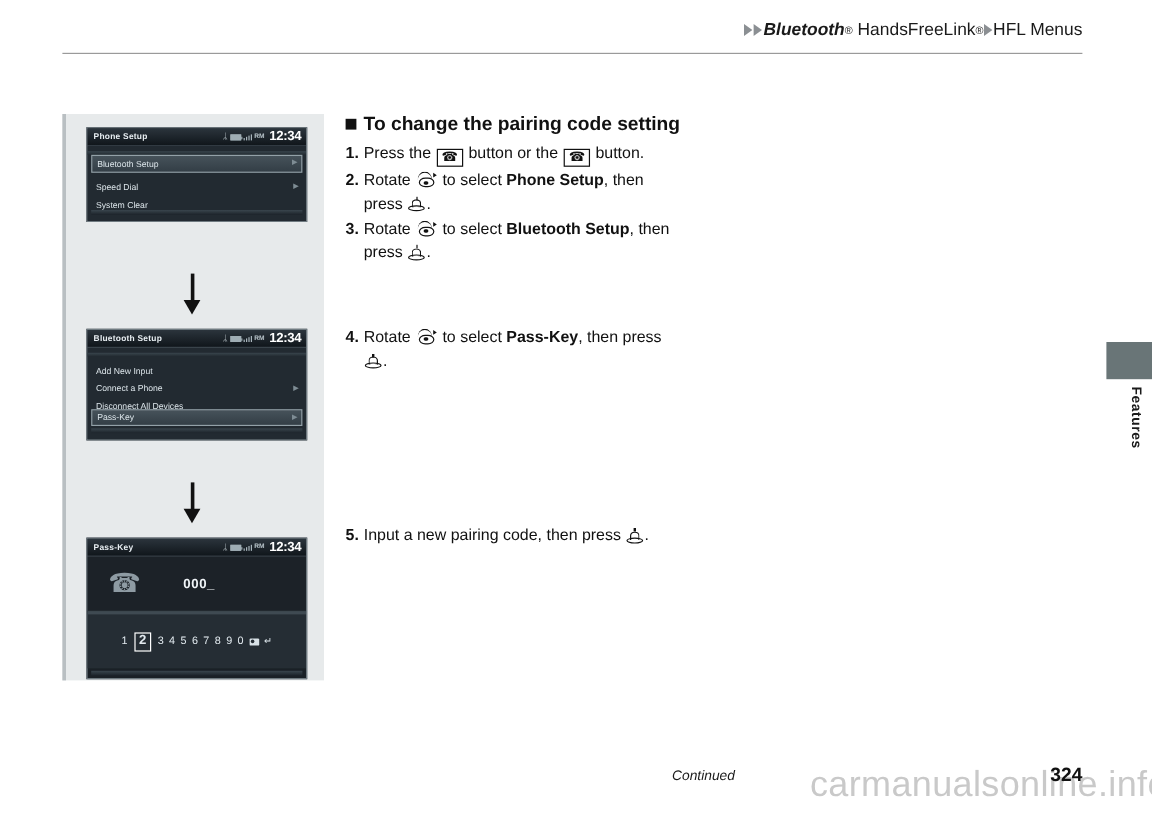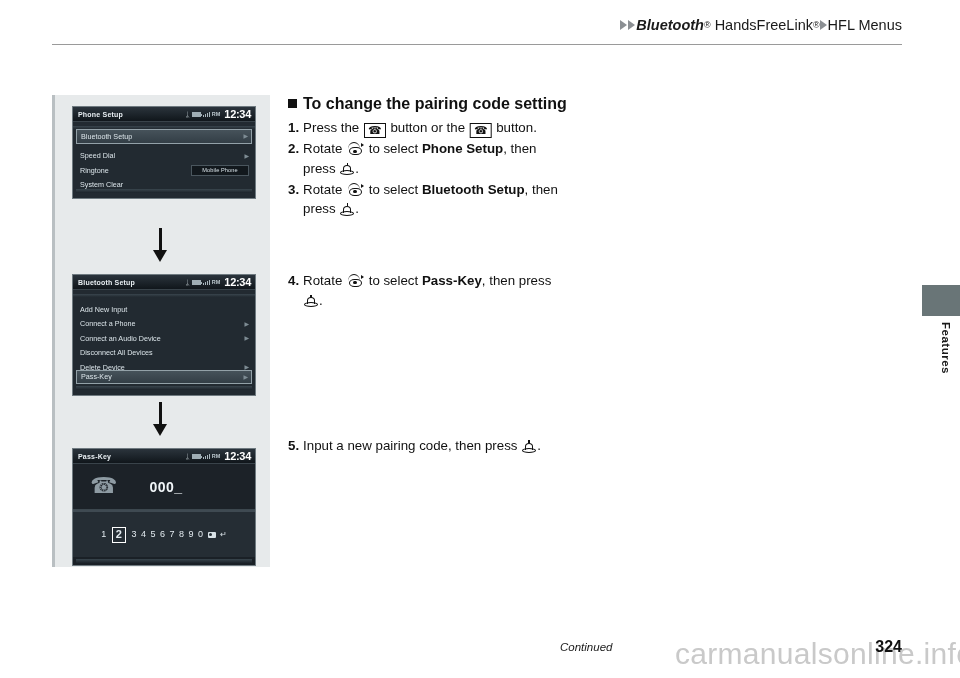--- a/index.html
+++ b/index.html
@@ -207,21 +207,21 @@
     left: 17px;
     top: 11px;
     font-size: 22px;
     color: #8e9ba3;
     line-height: 1;
     transform: scaleX(-1);
   }
   .pk-code {
     width: 100%;
     text-align: center;
-    font-size: 14px;
+    font-size: 11px;
     font-weight: bold;
     color: #f0f5f8;
     letter-spacing: .5px;
     padding-left: 4px;
   }
   .pk-keypad {
     height: 47px;
     background: #252d34;
     display: flex;
     align-items: center;
@@ -473,24 +473,20 @@
       <div class="menu-top-line"></div>
       <div class="row sel">
         <span class="row-label">Bluetooth Setup</span>
         <span class="chev">▶</span>
       </div>
       <div class="row">
         <span class="row-label">Speed Dial</span>
         <span class="chev">▶</span>
       </div>
       <div class="row">
-        <span class="row-label">Ringtone</span>
-        <span class="valbox">Mobile Phone</span>
-      </div>
-      <div class="row">
         <span class="row-label">System Clear</span>
       </div>
       <div class="menu-bottom-line"></div>
     </div>
   </div>
 
   <div class="down-arrow arrow-1">
     <span class="shaft"></span>
       <span class="head"></span>
   </div>
@@ -514,29 +510,21 @@
     <div class="menu-body">
       <div class="menu-top-line"></div>
       <div class="row">
         <span class="row-label">Add New Input</span>
       </div>
       <div class="row">
         <span class="row-label">Connect a Phone</span>
         <span class="chev">▶</span>
       </div>
       <div class="row">
-        <span class="row-label">Connect an Audio Device</span>
-        <span class="chev">▶</span>
-      </div>
-      <div class="row">
         <span class="row-label">Disconnect All Devices</span>
-      </div>
-      <div class="row">
-        <span class="row-label">Delete Device</span>
-        <span class="chev">▶</span>
       </div>
       <div class="row sel">
         <span class="row-label">Pass-Key</span>
         <span class="chev">▶</span>
       </div>
       <div class="menu-bottom-line"></div>
     </div>
   </div>
 
   <div class="down-arrow arrow-2">

